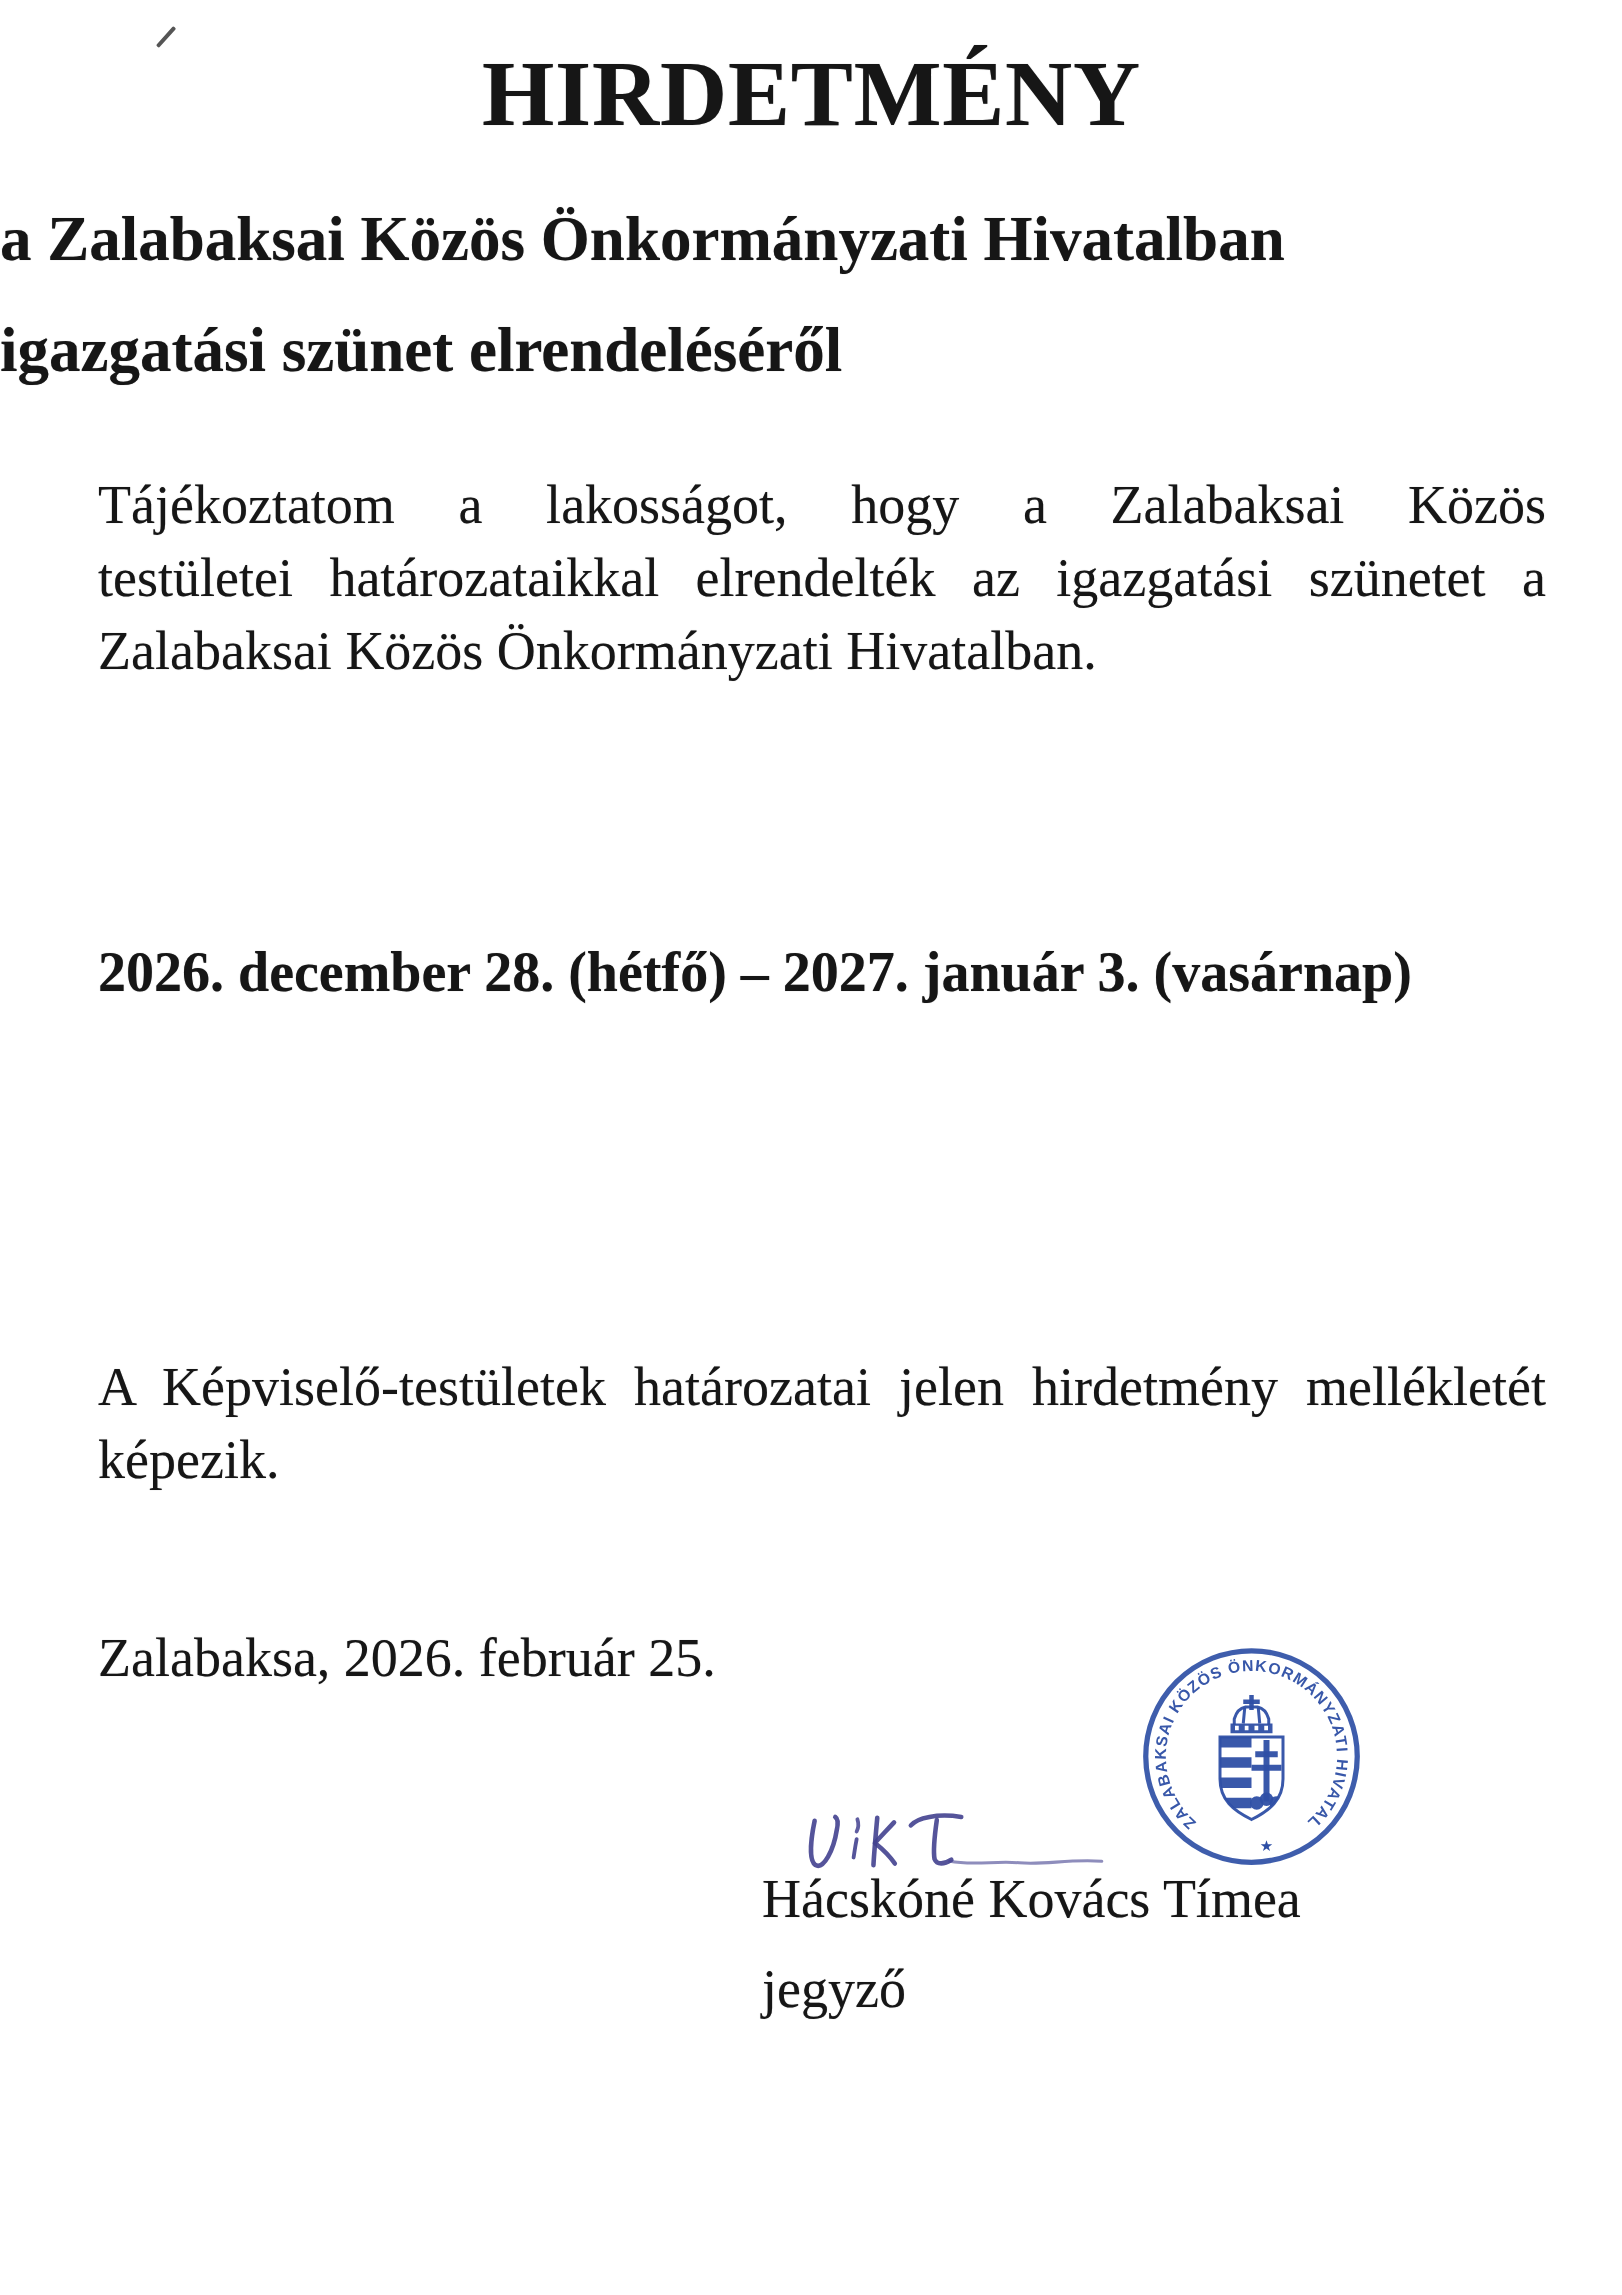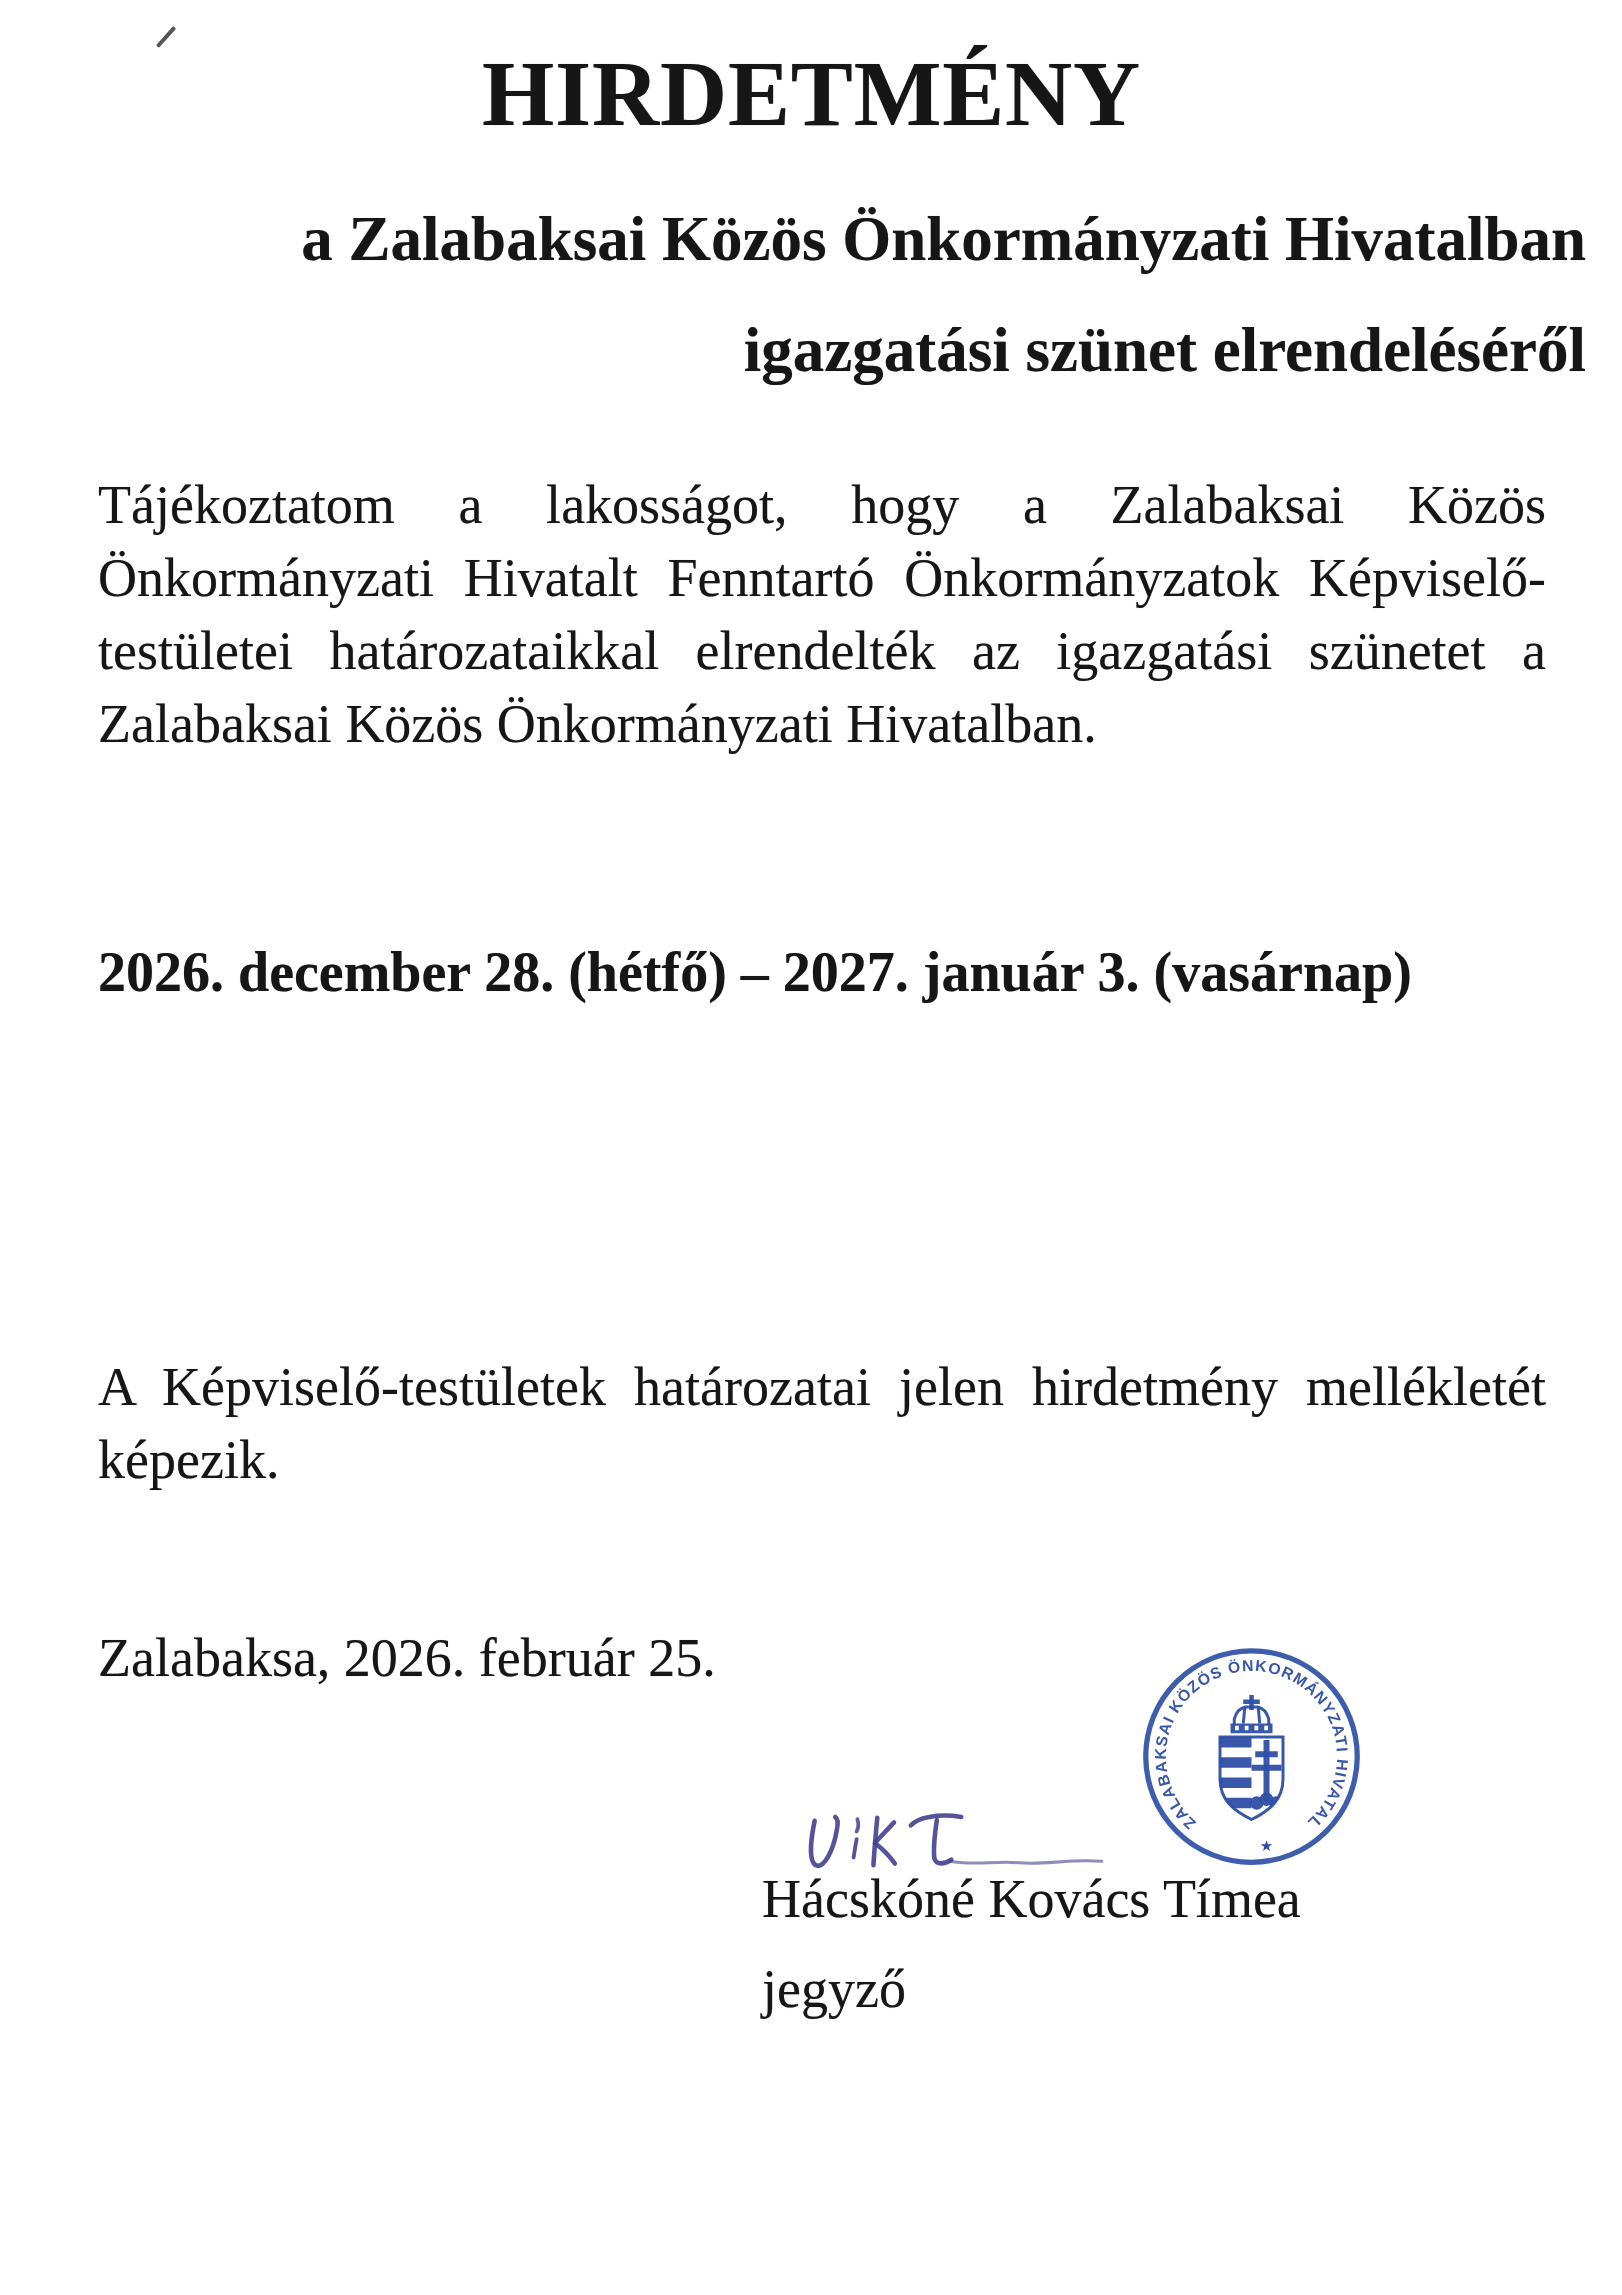--- a/index.html
+++ b/index.html
@@ -21,21 +21,21 @@
   .soft{text-shadow:0 0 0.8px rgba(20,20,20,0.45);}
 
   .title{
     left:0;top:47px;width:1623px;
     font-size:93px;font-weight:700;line-height:1;
     text-align:center;letter-spacing:0.8px;
   }
   .subtitle{
     left:0;width:1586px;
     font-size:63px;font-weight:700;line-height:1;
-    text-align:right;
+    text-align:left;
   }
   .sub1{top:208px;}
   .sub2{top:319px;}
 
   .col{left:98px;width:1448px;}
 
   .pline{height:73px;line-height:73px;font-size:54px;white-space:nowrap;}
   .jline{
     height:73px;line-height:73px;font-size:54px;
     text-align:justify;overflow:hidden;
@@ -97,21 +97,20 @@
 
   <div class="abs scan-dash"></div>
 
   <div class="abs title soft">HIRDETMÉNY</div>
 
   <div class="abs subtitle sub1 soft">a Zalabaksai Közös Önkormányzati Hivatalban</div>
   <div class="abs subtitle sub2 soft">igazgatási szünet elrendeléséről</div>
 
   <div class="abs col para1">
     <div class="jline soft">Tájékoztatom a lakosságot, hogy a Zalabaksai Közös</div>
-    <div class="jline soft">Önkormányzati Hivatalt Fenntartó Önkormányzatok Képviselő-</div>
     <div class="jline soft">testületei határozataikkal elrendelték az igazgatási szünetet a</div>
     <div class="pline soft">Zalabaksai Közös Önkormányzati Hivatalban.</div>
   </div>
 
 
   <div class="abs period soft">2026. december 28. (hétfő) – 2027. január 3. (vasárnap)</div>
 
 
   <div class="abs col para3">
     <div class="jline soft">A Képviselő-testületek határozatai jelen hirdetmény mellékletét</div>

